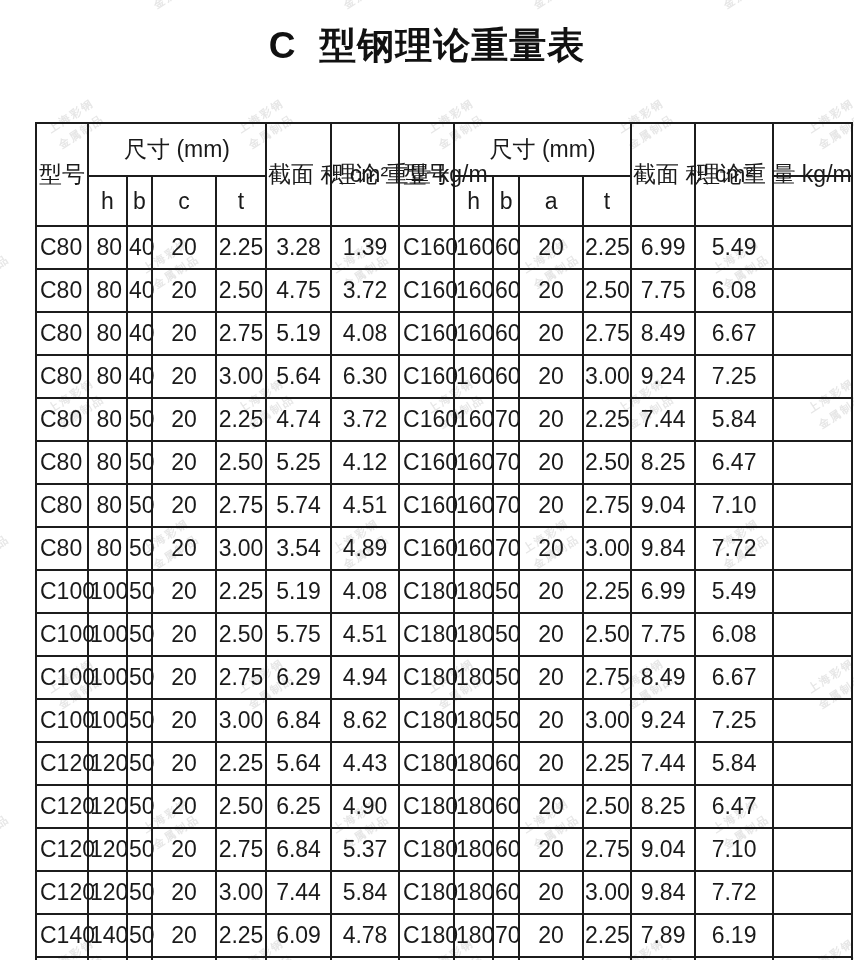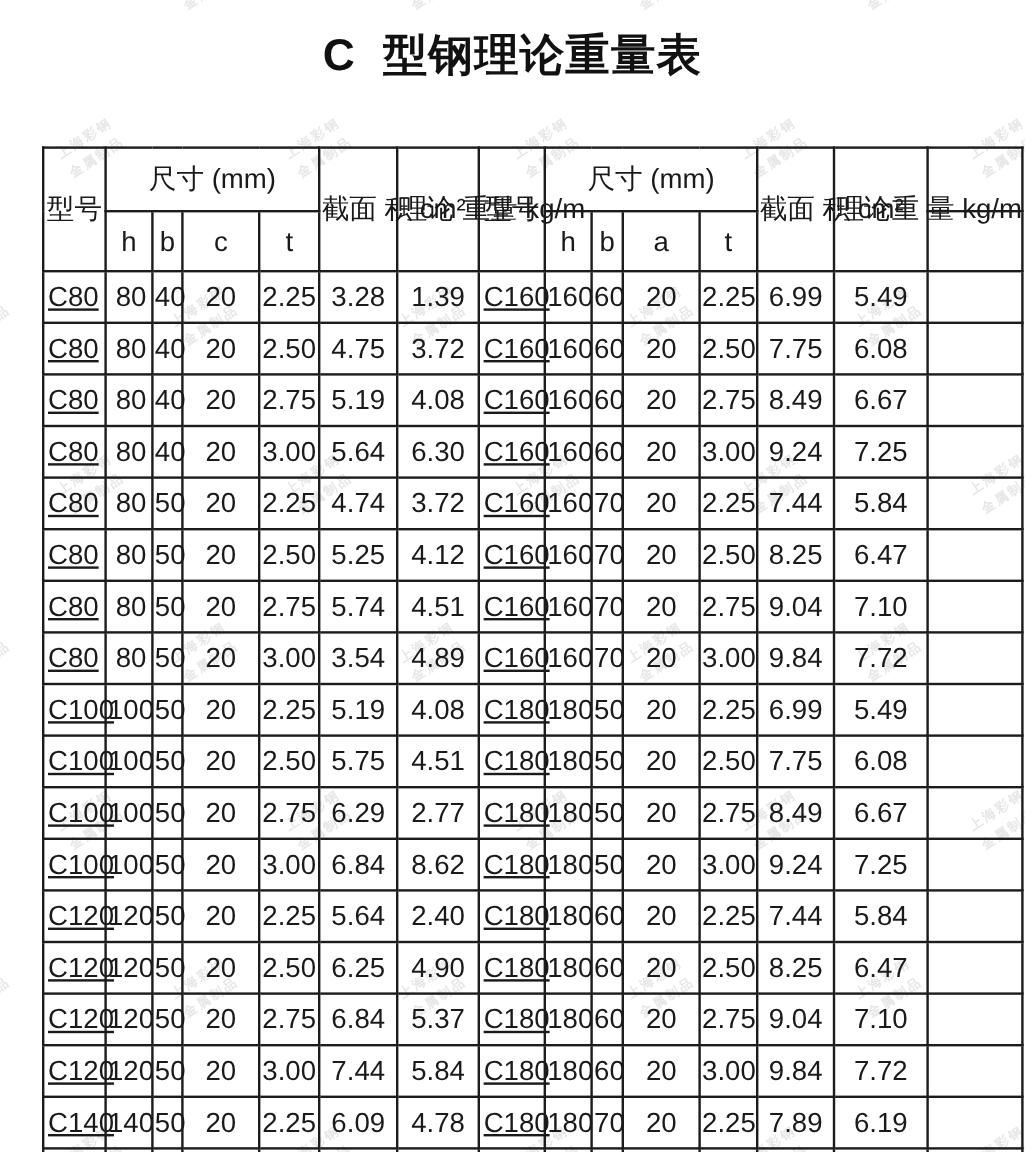--- a/index.html
+++ b/index.html
@@ -61,21 +61,21 @@
   }
   thead tr.hr1 { height: 53px; }
   thead tr.hr2 { height: 50px; }
   tbody tr { height: 43px; }
   .th-multi {
     white-space: pre-line;
     font-size: 21px;
     line-height: 1.18;
   }
   .th-size { font-size: 23px; }
-  td.c-model { text-align: left; padding-left: 3px; text-decoration: underline; }
+  td.c-model { text-align: left; padding-left: 3px; }
   td.c-h { text-align: right; padding-right: 4px; }
 </style>
 </head>
 <body>
 
 <div class="page">
   <div class="watermark-layer">
       <div class="wm-tile" style="left: -45px; top: -35px;">上海彩钢
 金属制品</div>
       <div class="wm-tile" style="left: 145px; top: -35px;">上海彩钢
@@ -381,21 +381,21 @@
           <td class="c-weight">6.08</td>
           <td class="c-empty"></td>
         </tr>
         <tr>
           <td class="c-model">C100</td>
           <td class="c-h">100</td>
           <td class="c-b">50</td>
           <td class="c-c">20</td>
           <td class="c-t">2.75</td>
           <td class="c-area">6.29</td>
-          <td class="c-weight">2.77</td>
+          <td class="c-weight">4.94</td>
           <td class="c-model">C180</td>
           <td class="c-h">180</td>
           <td class="c-b">50</td>
           <td class="c-c">20</td>
           <td class="c-t">2.75</td>
           <td class="c-area">8.49</td>
           <td class="c-weight">6.67</td>
           <td class="c-empty"></td>
         </tr>
         <tr>
@@ -415,21 +415,21 @@
           <td class="c-weight">7.25</td>
           <td class="c-empty"></td>
         </tr>
         <tr>
           <td class="c-model">C120</td>
           <td class="c-h">120</td>
           <td class="c-b">50</td>
           <td class="c-c">20</td>
           <td class="c-t">2.25</td>
           <td class="c-area">5.64</td>
-          <td class="c-weight">2.40</td>
+          <td class="c-weight">4.43</td>
           <td class="c-model">C180</td>
           <td class="c-h">180</td>
           <td class="c-b">60</td>
           <td class="c-c">20</td>
           <td class="c-t">2.25</td>
           <td class="c-area">7.44</td>
           <td class="c-weight">5.84</td>
           <td class="c-empty"></td>
         </tr>
         <tr>

